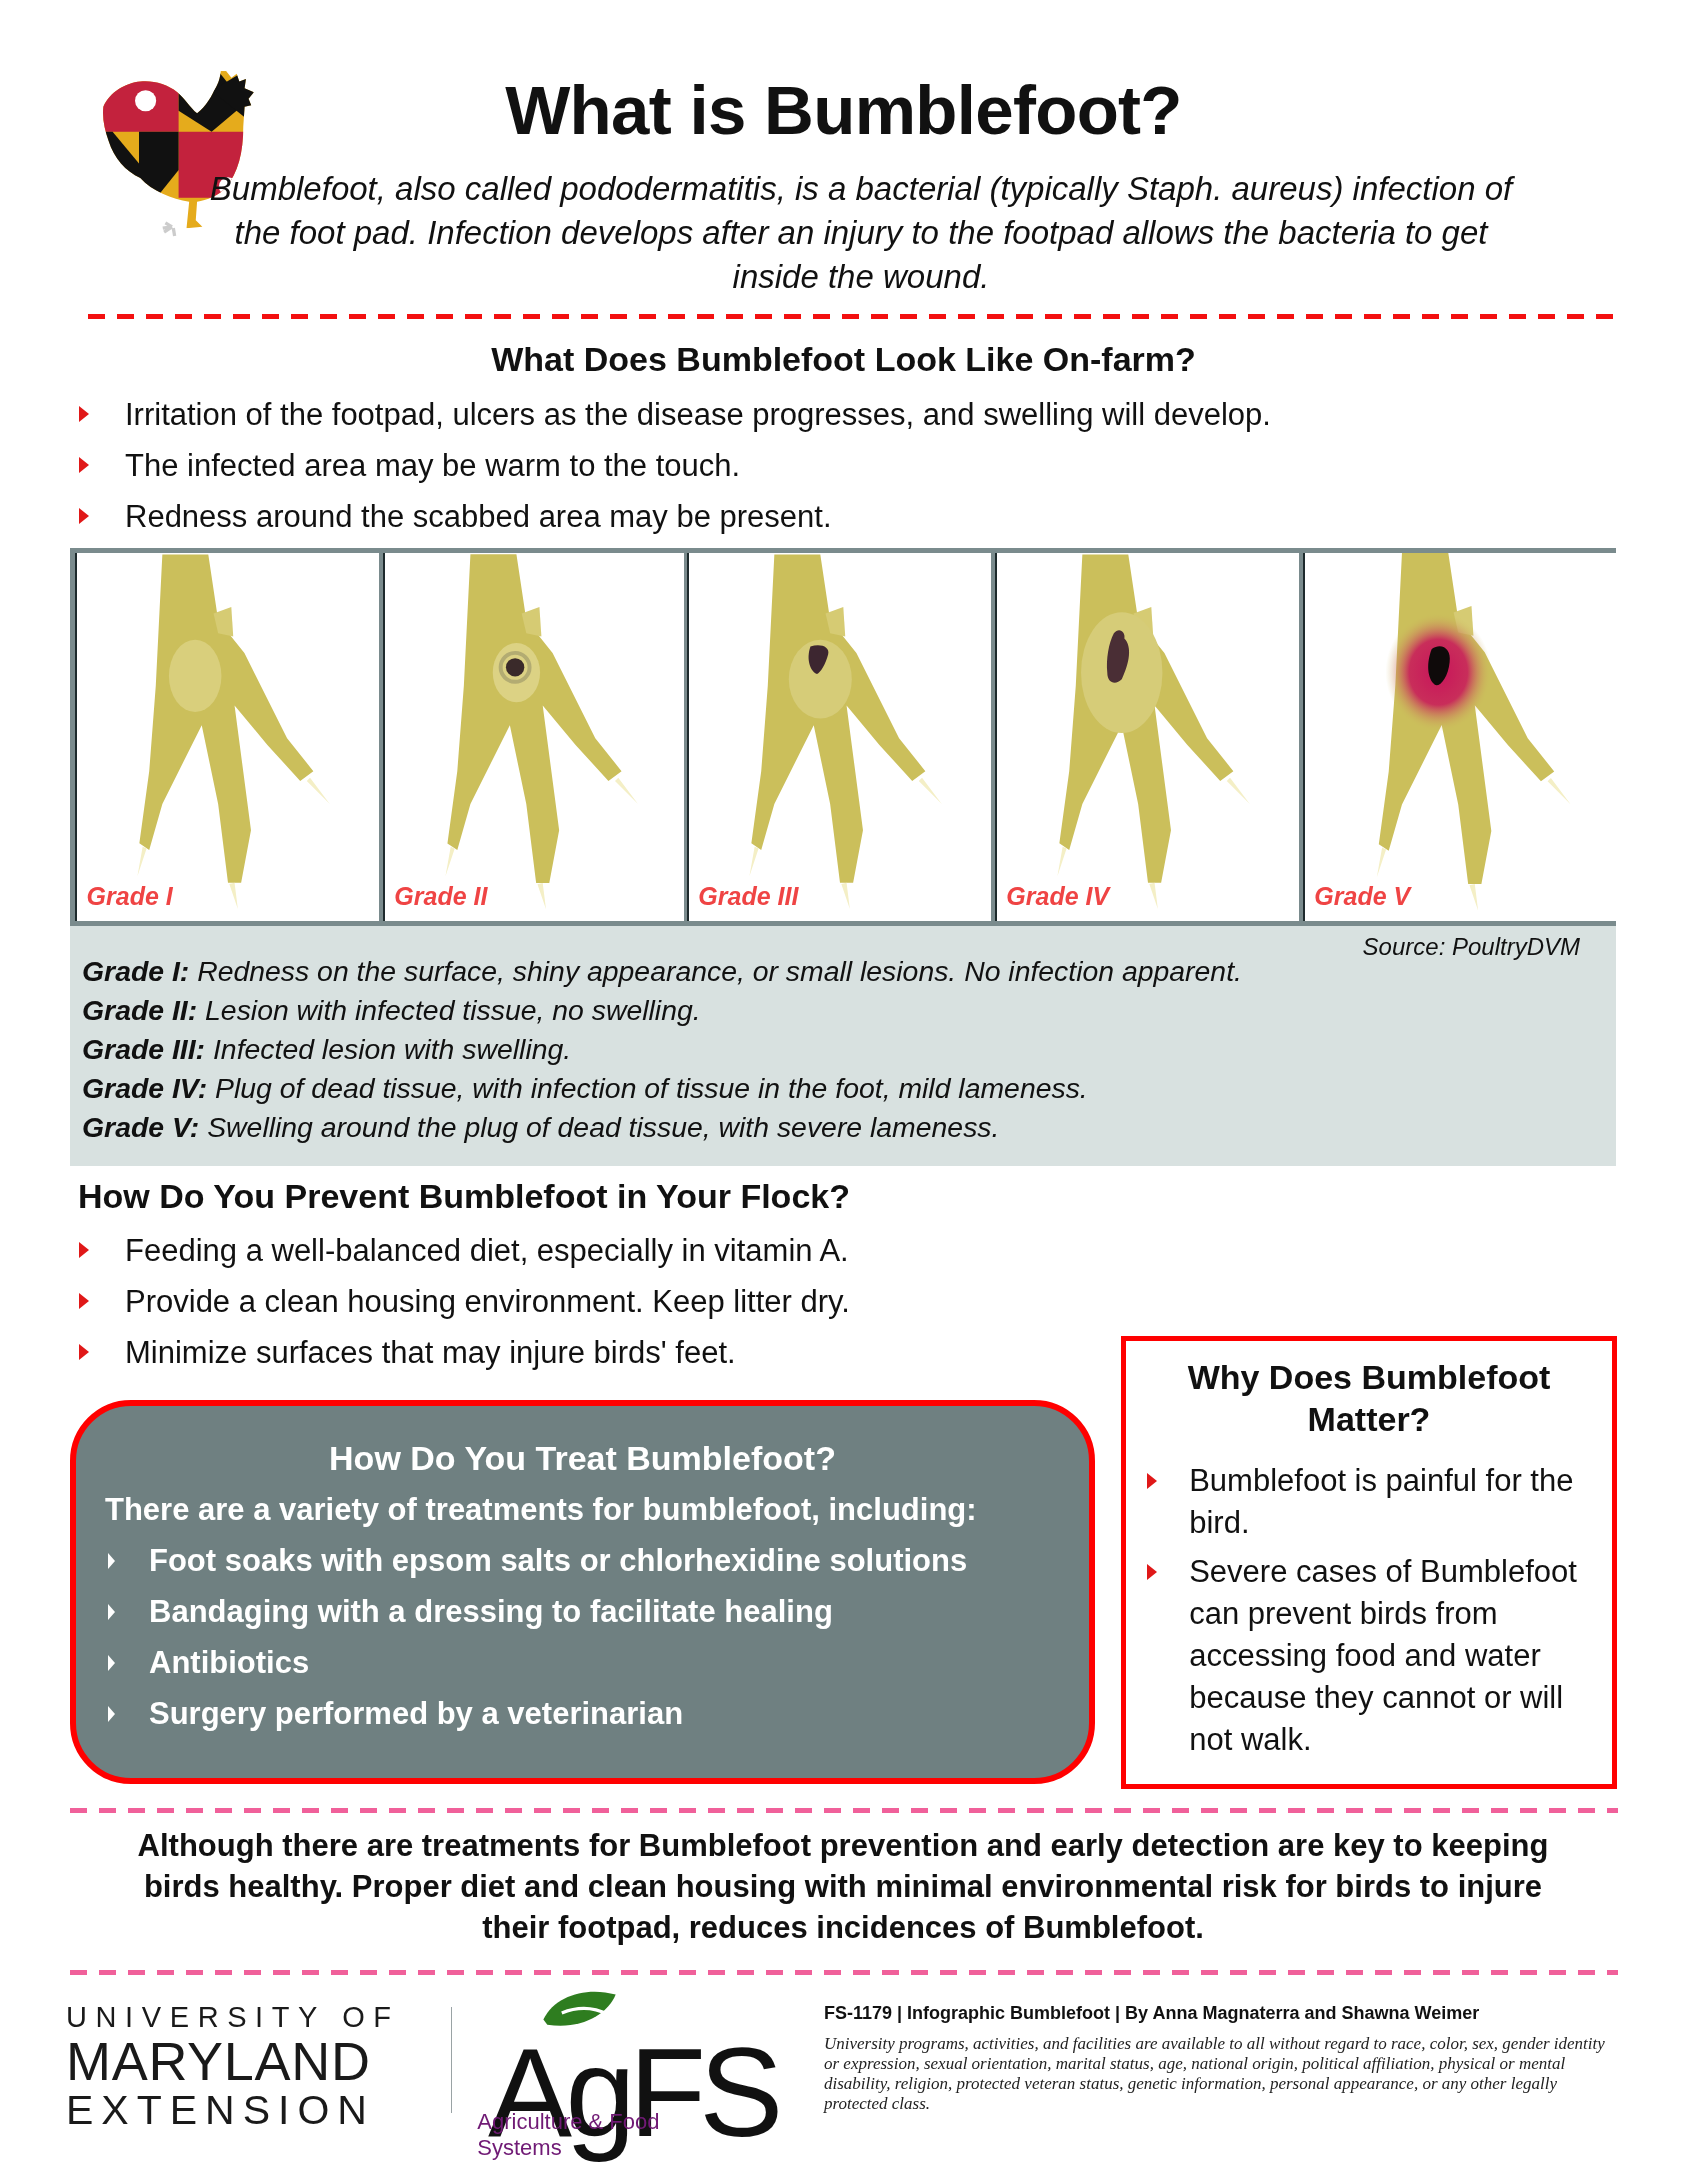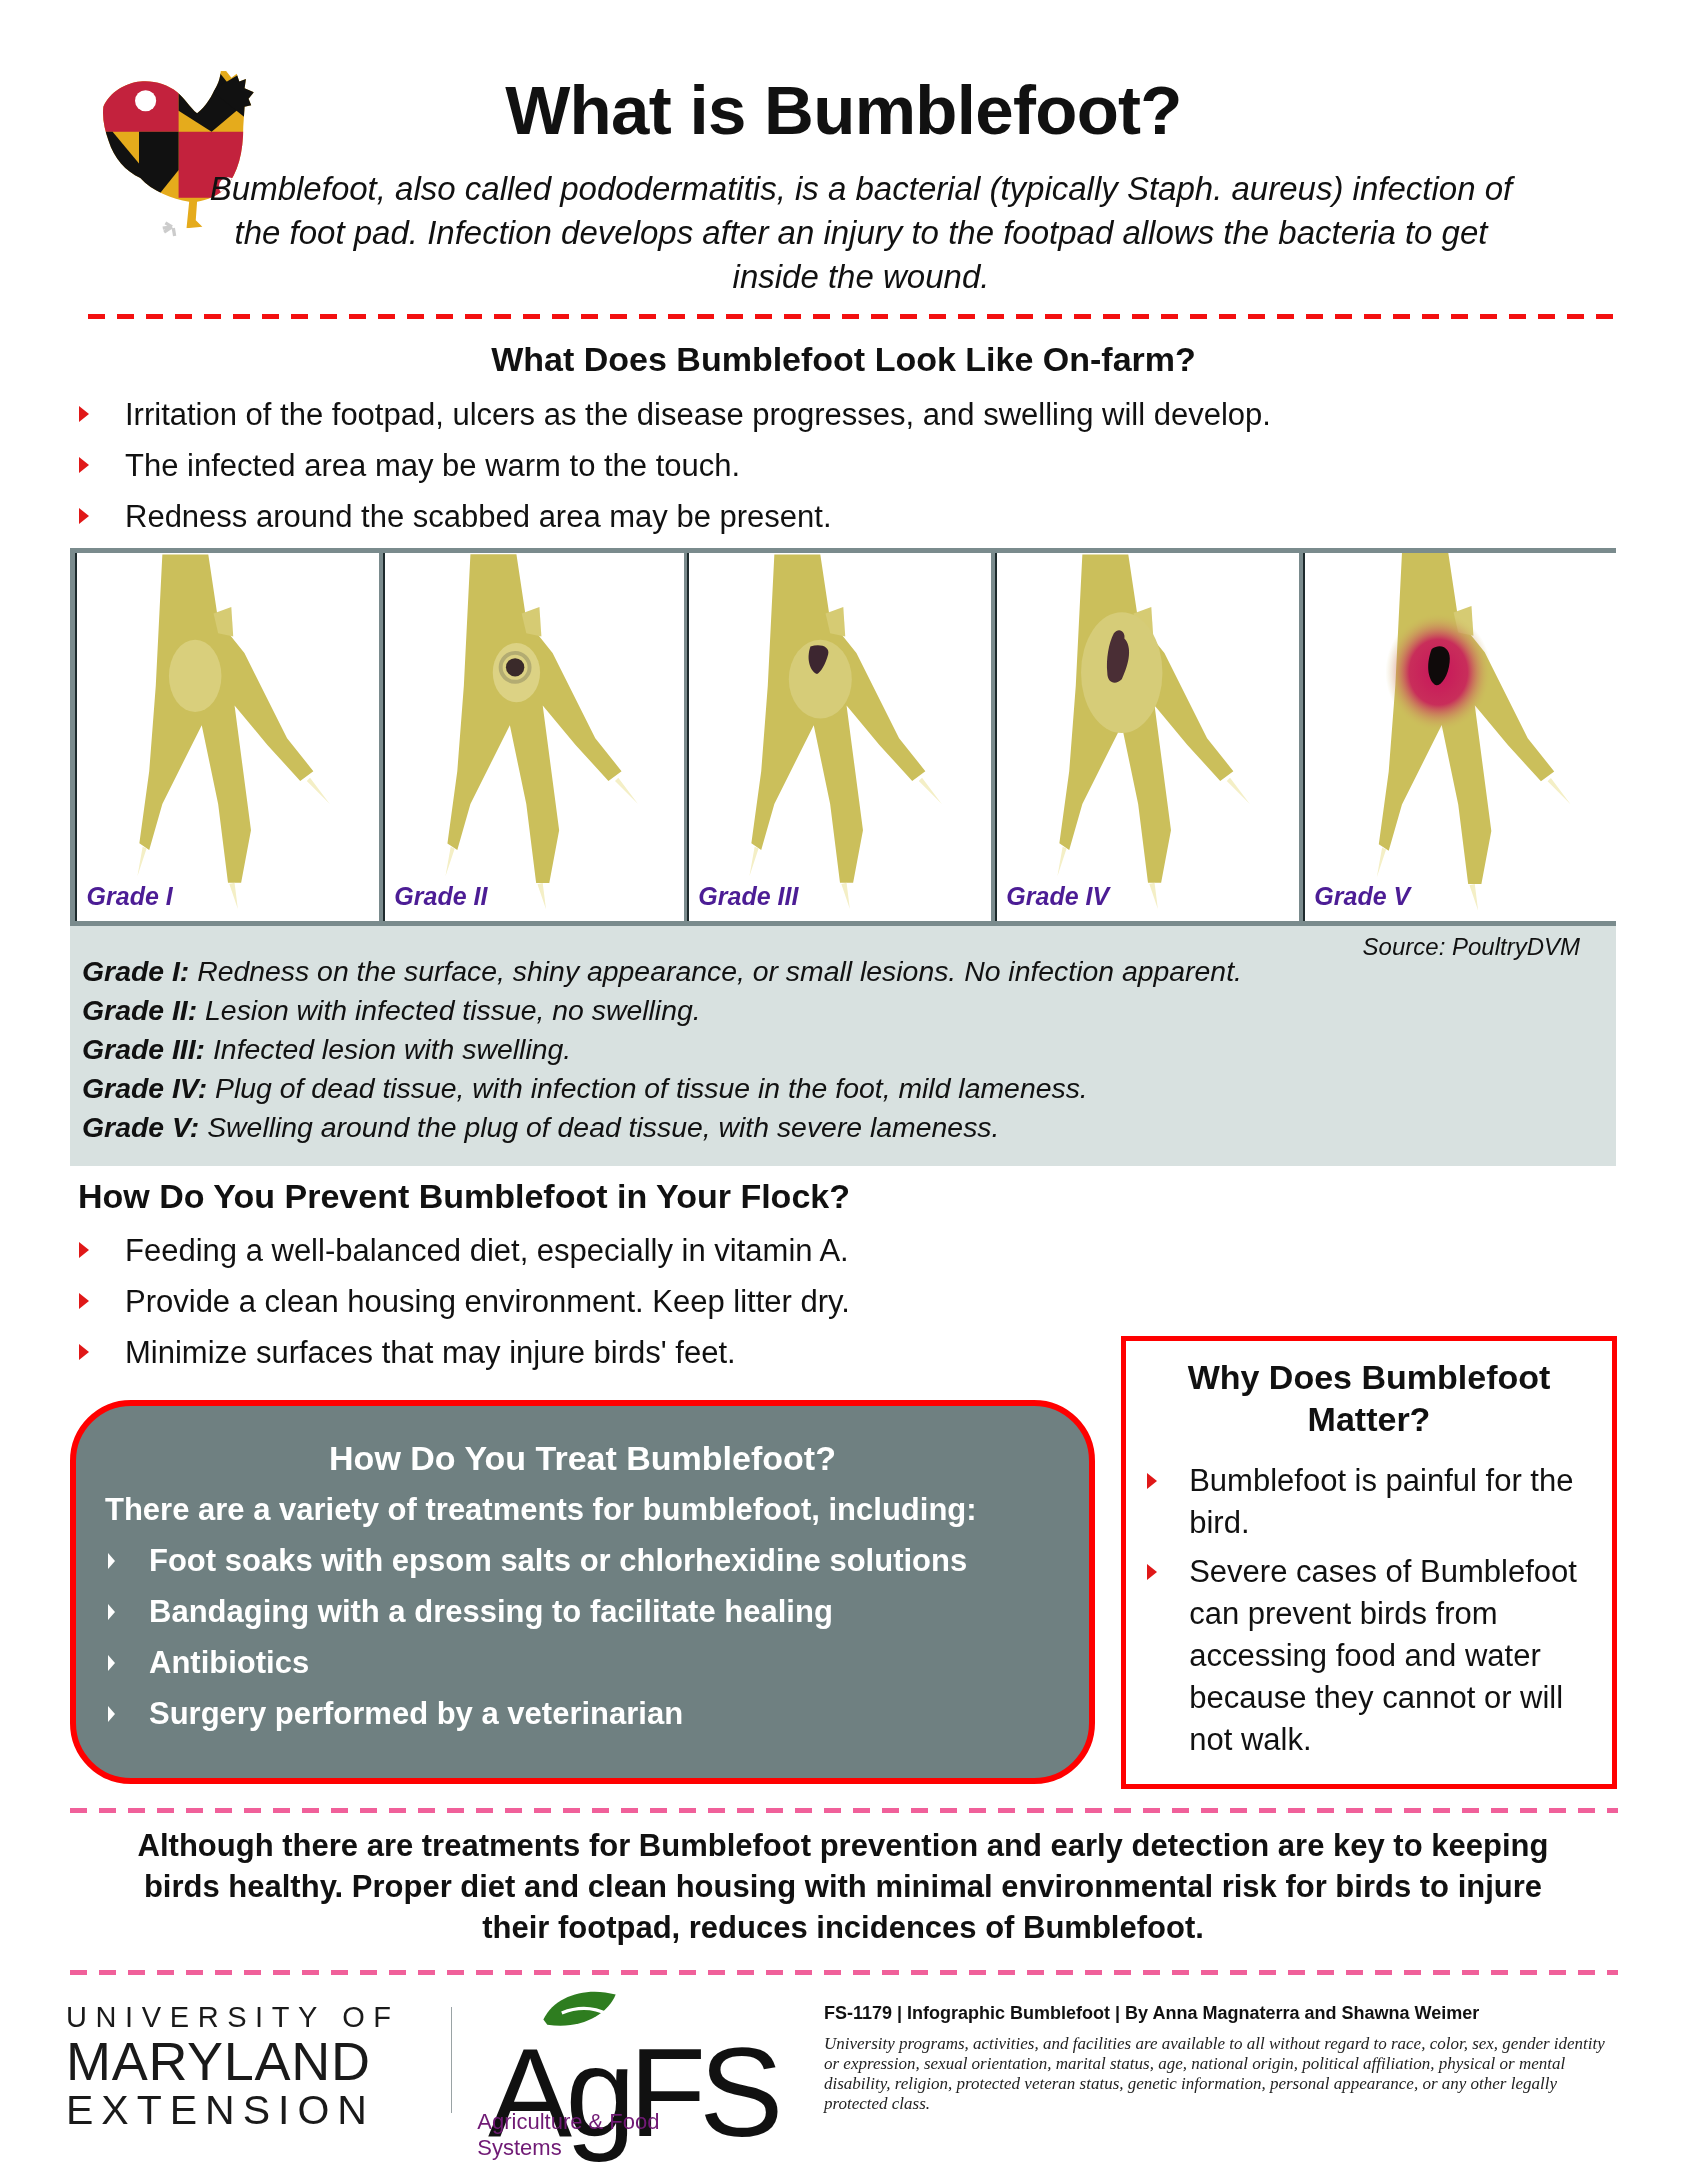--- a/index.html
+++ b/index.html
@@ -19,21 +19,21 @@
   .bullets { list-style: none; margin: 0; padding: 0; }
   .bullets li { position: relative; padding-left: 55px; font-size: 31px; line-height: 51px; }
   .tri { position: absolute; left: 9.3px; top: 16.5px; width: 0; height: 0;
          border-top: 8.6px solid transparent; border-bottom: 8.6px solid transparent; border-left: 10px solid #e01818; }
 
   
   .grade-panel { left: 70px; top: 548px; width: 1546px; height: 618px; background: #d8e1e0; }
   .grade-frame { position: absolute; left: 0; top: 0; width: 1546px; height: 378px; background: #7a8b8d; }
   .grade-cell { position: absolute; top: 5.3px; height: 368px; background: #ffffff; border-left: 2px solid #1d2a2c; box-sizing: border-box; overflow: hidden; }
   .grade-cell svg { position: absolute; left: 0; top: 0; width: 100%; height: 100%; }
-  .grade-label { position: absolute; left: 9.3px; bottom: 10.6px; font-weight: bold; font-style: italic; font-size: 25px; color: #4c1d95; }
+  .grade-label { position: absolute; left: 9.3px; bottom: 10.6px; font-weight: bold; font-style: italic; font-size: 25px; color: #ef4444; }
   .source { position: absolute; right: 36px; top: 385px; font-style: italic; font-size: 24px; color: #111; }
   .grade-desc { position: absolute; left: 12px; top: 404px; font-style: italic; font-size: 28.4px; line-height: 39px; }
   .grade-desc b { font-weight: bold; }
 
   
   .treat { left: 70px; top: 1400px; width: 1025px; height: 384px; box-sizing: border-box;
            border: 6.6px solid #ff0000; border-radius: 61px; background: #6f8081; color: #ffffff; }
   .treat .h { position: absolute; left: 0; width: 100%; top: 33px; text-align: center; font-size: 34px; font-weight: bold; }
   .treat .lead { position: absolute; left: 29px; top: 86px; font-size: 31px; font-weight: bold; }
   .treat ul { position: absolute; left: 29px; top: 129px; list-style: none; margin: 0; padding: 0; }

